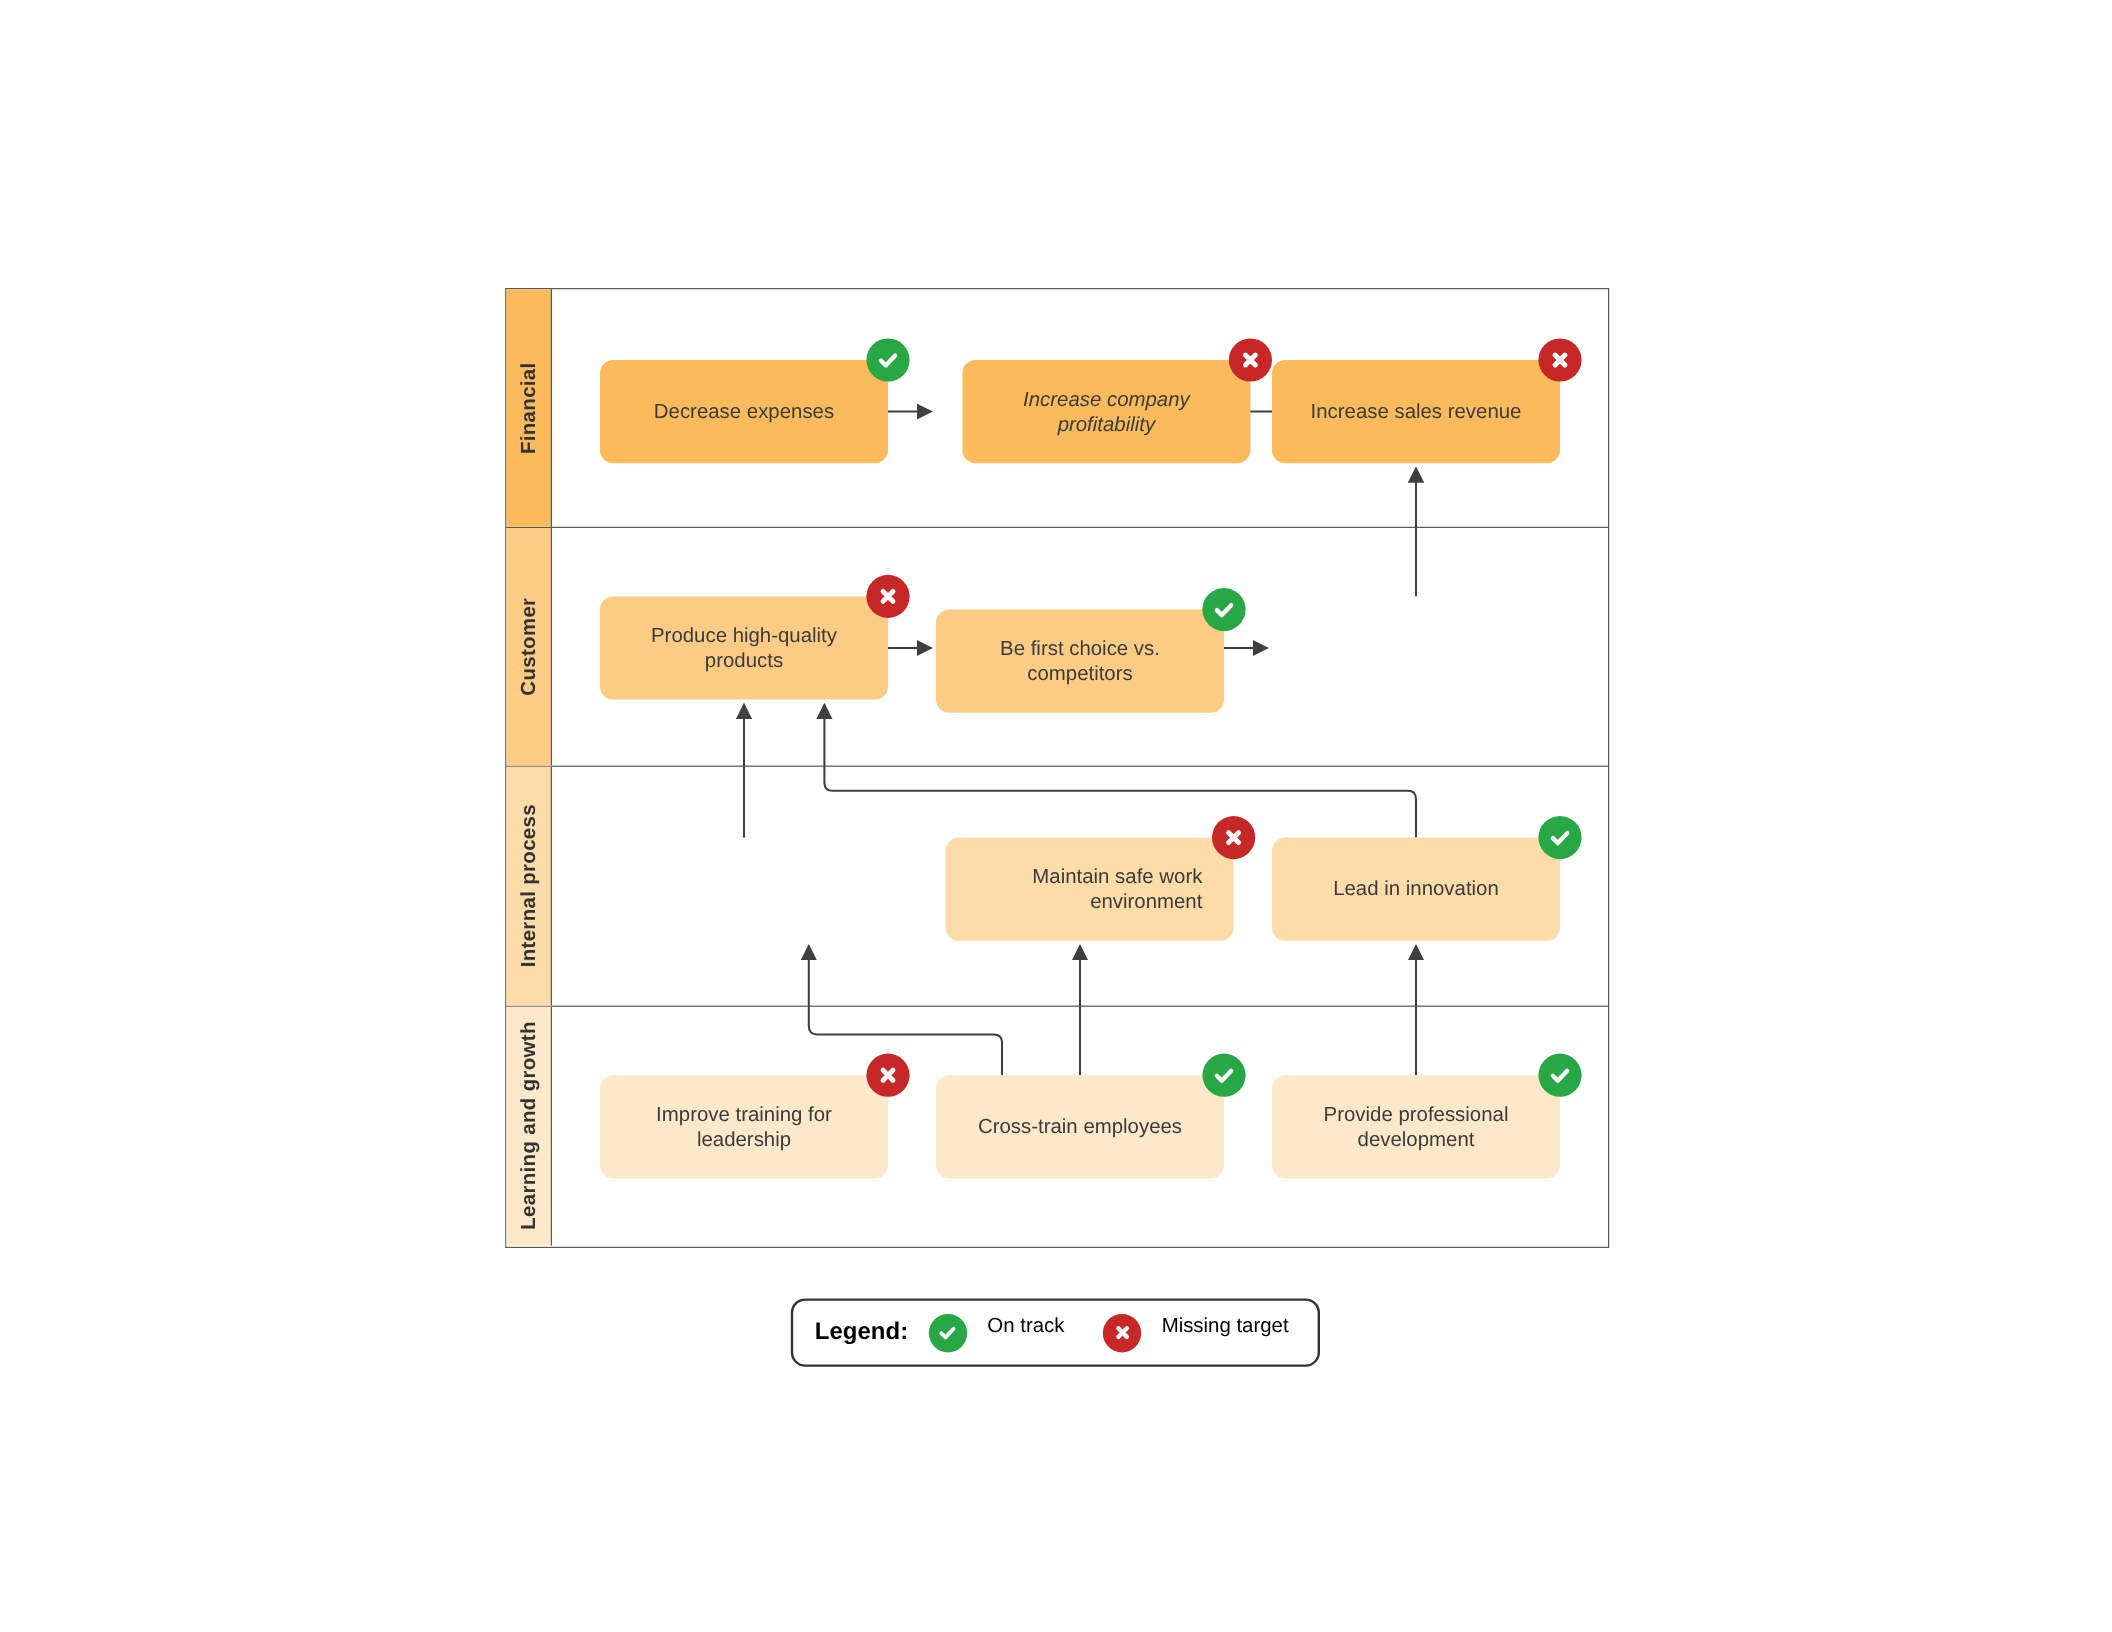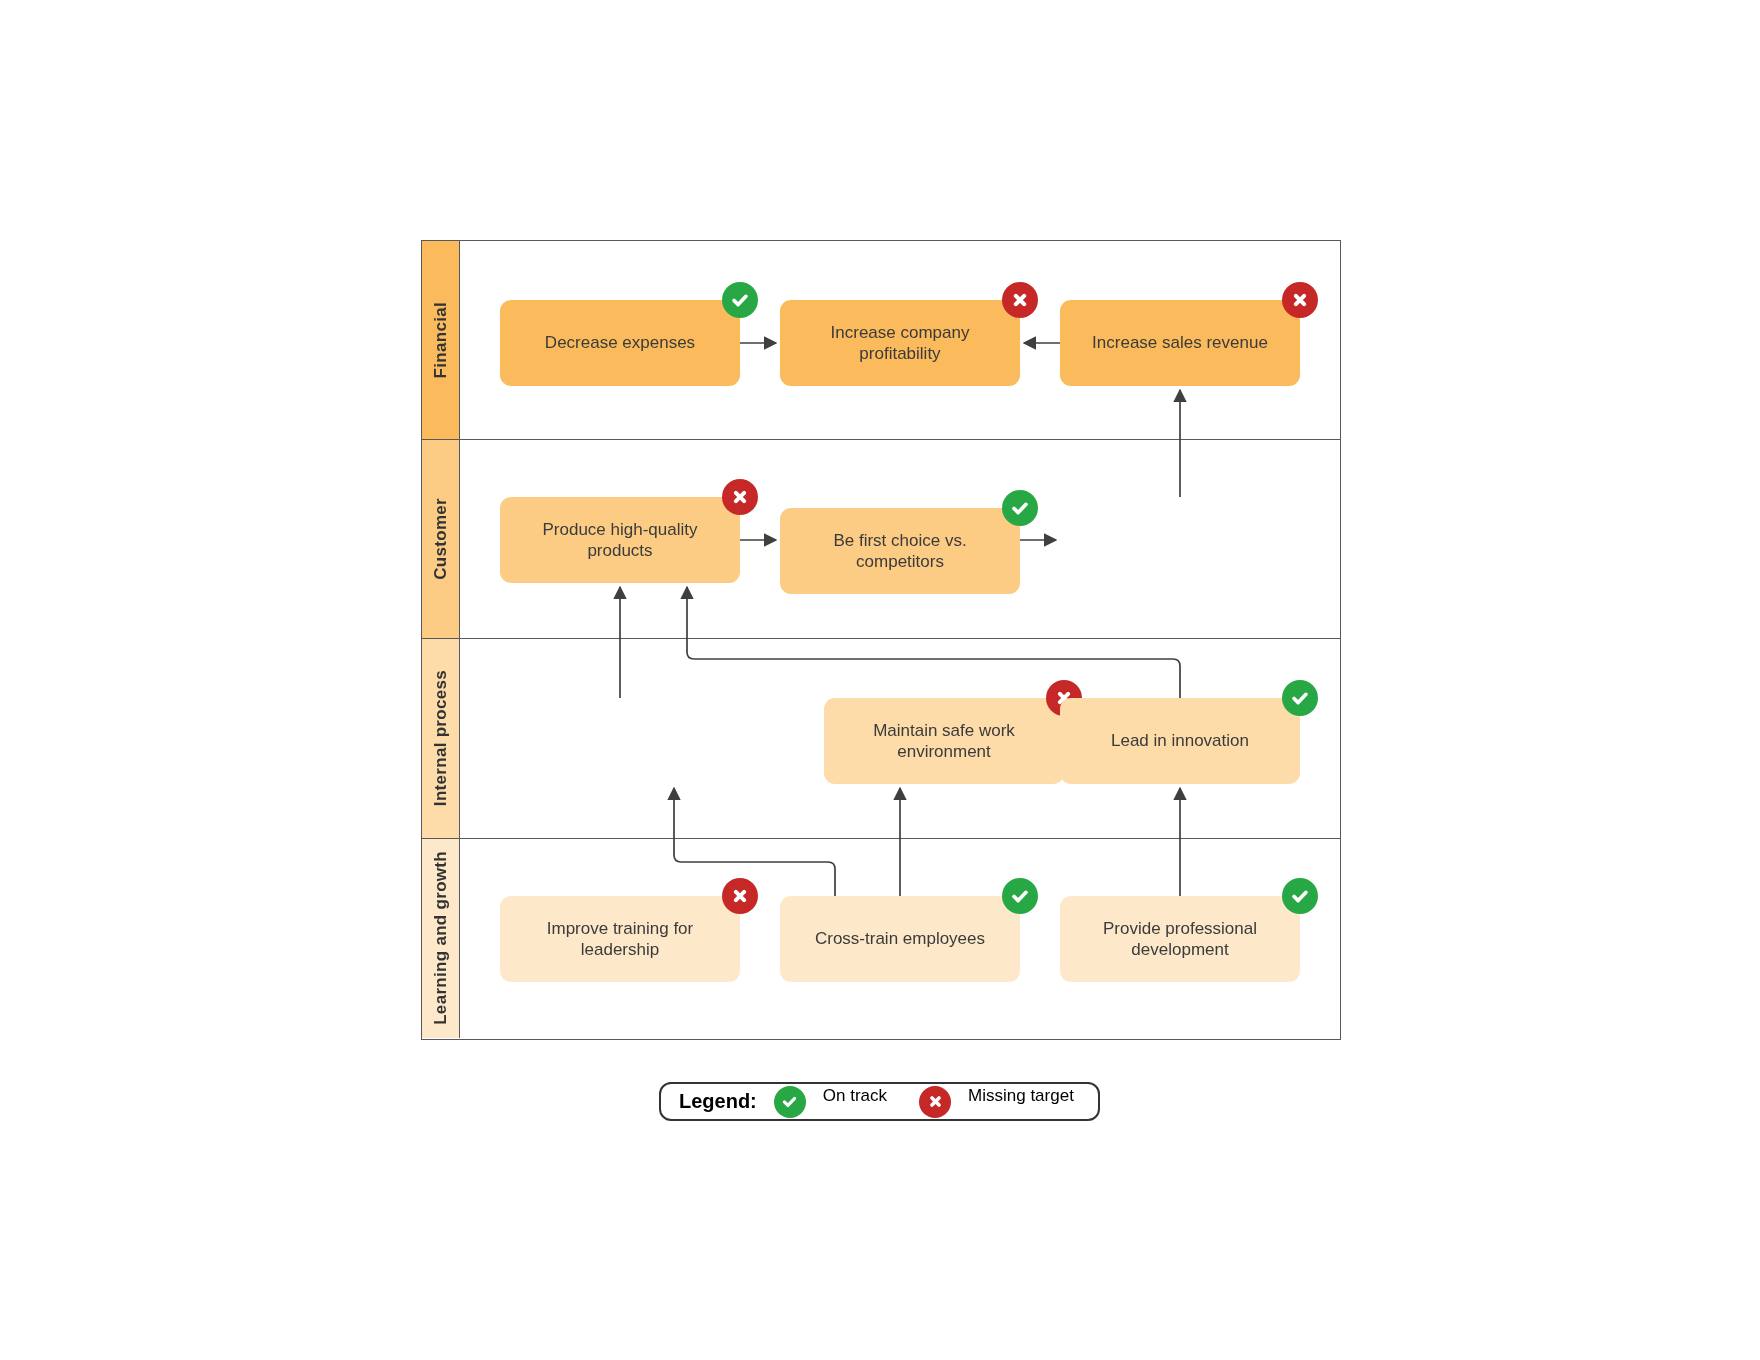--- a/index.html
+++ b/index.html
@@ -113,21 +113,21 @@
     stroke-linejoin: round;
     pointer-events: stroke;
   }
 
   
   .legend {
     position: absolute;
     left: 659px;
     top: 1082px;
     width: 441px;
-    height: 39px;
+    height: 57px;
     box-sizing: border-box;
     border: 2px solid #333333;
     border-radius: 12px;
     background: #ffffff;
     display: flex;
     align-items: center;
     padding: 0 18px;
   }
   .legend-title {
     font-weight: bold;
@@ -205,21 +205,21 @@
 
   <div class="node node-financial" style="left:500px; top:300px;">
     <span>Decrease expenses</span>
     <span class="badge" data-status="on-track">
       <svg class="check-icon" viewBox="0 0 24 24">
           <path d="M5.5 12.5 L10 17 L18.5 8" stroke="#fff" stroke-width="4" fill="none" stroke-linecap="round" stroke-linejoin="round"></path>
         </svg>
 
     </span>
   </div>
-  <div class="node node-financial" style="left:780px; top:300px;">
+  <div class="node node-financial" style="left:802px; top:300px;font-style:italic;">
     <span>Increase company profitability</span>
     <span class="badge" data-status="missing-target">
 
       <svg class="x-icon" viewBox="0 0 24 24">
           <path d="M7.5 7.5 L16.5 16.5 M16.5 7.5 L7.5 16.5" stroke="#fff" stroke-width="4.5" fill="none" stroke-linecap="round"></path>
         </svg>
     </span>
   </div>
   <div class="node node-financial" style="left:1060px; top:300px;">
     <span>Increase sales revenue</span>
@@ -243,21 +243,21 @@
   <div class="node node-customer" style="left:780px; top:508px;">
     <span>Be first choice vs. competitors</span>
     <span class="badge" data-status="on-track">
       <svg class="check-icon" viewBox="0 0 24 24">
           <path d="M5.5 12.5 L10 17 L18.5 8" stroke="#fff" stroke-width="4" fill="none" stroke-linecap="round" stroke-linejoin="round"></path>
         </svg>
 
     </span>
   </div>
 
-  <div class="node node-internal" style="left:824px; top:698px;">
+  <div class="node node-internal" style="left:788px; top:698px;text-align:right;">
     <span>Maintain safe work environment</span>
     <span class="badge" data-status="missing-target">
 
       <svg class="x-icon" viewBox="0 0 24 24">
           <path d="M7.5 7.5 L16.5 16.5 M16.5 7.5 L7.5 16.5" stroke="#fff" stroke-width="4.5" fill="none" stroke-linecap="round"></path>
         </svg>
     </span>
   </div>
   <div class="node node-internal" style="left:1060px; top:698px;">
     <span>Lead in innovation</span>

